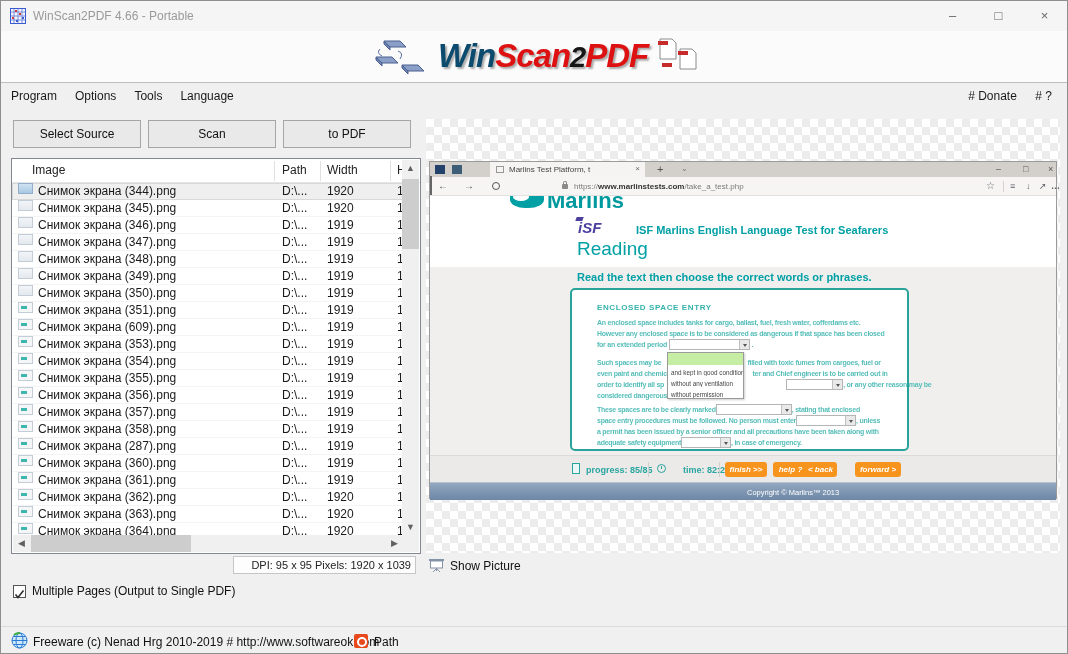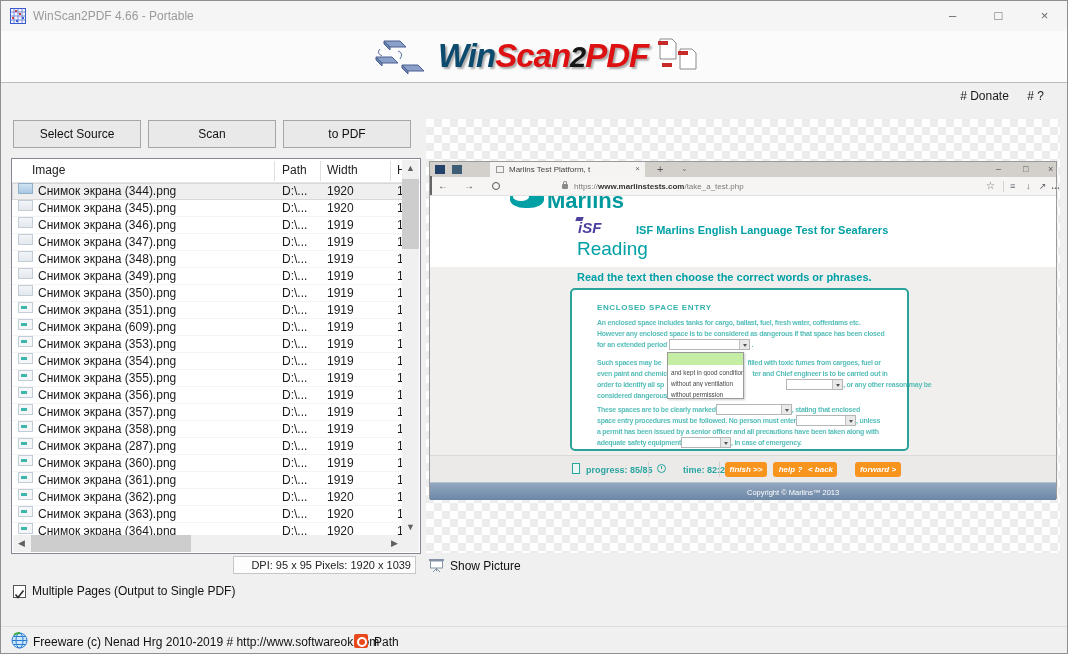--- a/index.html
+++ b/index.html
@@ -18,21 +18,21 @@
   .logo-center{position:absolute;left:50%;top:0;transform:translateX(-50%);width:320px;height:52px;}
   .logo-text{position:absolute;left:64px;top:6px;font-size:33px;font-weight:bold;font-style:italic;letter-spacing:-1px;text-shadow:2px 2px 2px #aaa;white-space:nowrap;}
   .lt-win{color:#0c4a6e}.lt-scan{color:#dd1111}.lt-two{color:#161616;font-size:29px}.lt-pdf{color:#dd1111}
   .logo-scanners{position:absolute;left:0;top:4px;}
   .logo-docs{position:absolute;right:-6px;top:6px;}
 
   
   .menubar{position:absolute;left:0;top:83px;width:100%;height:27px;background:#f0f0f0;}
   .menu-item{display:inline-block;padding:5px 9px 0 9px;font-size:12px;color:#1a1a1a;height:27px;}
   .menu-left{position:absolute;left:1px;top:0;}
-  .menu-right{position:absolute;right:16px;top:0;margin-left:17px;}
+  .menu-right{position:absolute;right:8px;top:0;margin-left:17px;}
   .menu-right .menu-item{padding:5px 7px 0 7px;}
 
   
   .toolbtn{position:absolute;top:119px;width:128px;height:28px;background:#e9e9e9;border:1px solid #a6a6a6;font-size:12px;color:#111;text-align:center;line-height:26px;}
   .tb1{left:12px}.tb2{left:147px}.tb3{left:282px}
 
   
   .listpanel{position:absolute;left:10px;top:157px;width:410px;height:396px;background:#fff;border:1px solid #828790;}
   .lheader{position:absolute;left:0;top:0;width:100%;height:24px;background:#fff;border-bottom:1px solid #e5e5e5;font-size:12px;color:#222;}
   .lheader span{position:absolute;top:4px;}
@@ -189,20 +189,21 @@
           <path d="M24 12 h12 l4 4 v16 h-16 Z"></path>
         </g>
         <rect x="2" y="4" width="10" height="4" fill="#c62a2a"></rect>
         <rect x="22" y="14" width="10" height="4" fill="#c62a2a"></rect>
         <rect x="6" y="26" width="10" height="4" fill="#c62a2a"></rect>
       </svg>
     </div>
   </div>
 
   <div class="menubar">
+    <div class="menu-left" id="menu-left"><span class="menu-item">Program</span><span class="menu-item">Options</span><span class="menu-item">Tools</span><span class="menu-item">Language</span></div>
     <div class="menu-right">
       <span class="menu-item"># Donate</span>
       <span class="menu-item"># ?</span>
     </div>
   </div>
 
   <div class="toolbtn tb1">Select Source</div>
   <div class="toolbtn tb2">Scan</div>
   <div class="toolbtn tb3">to PDF</div>
 

